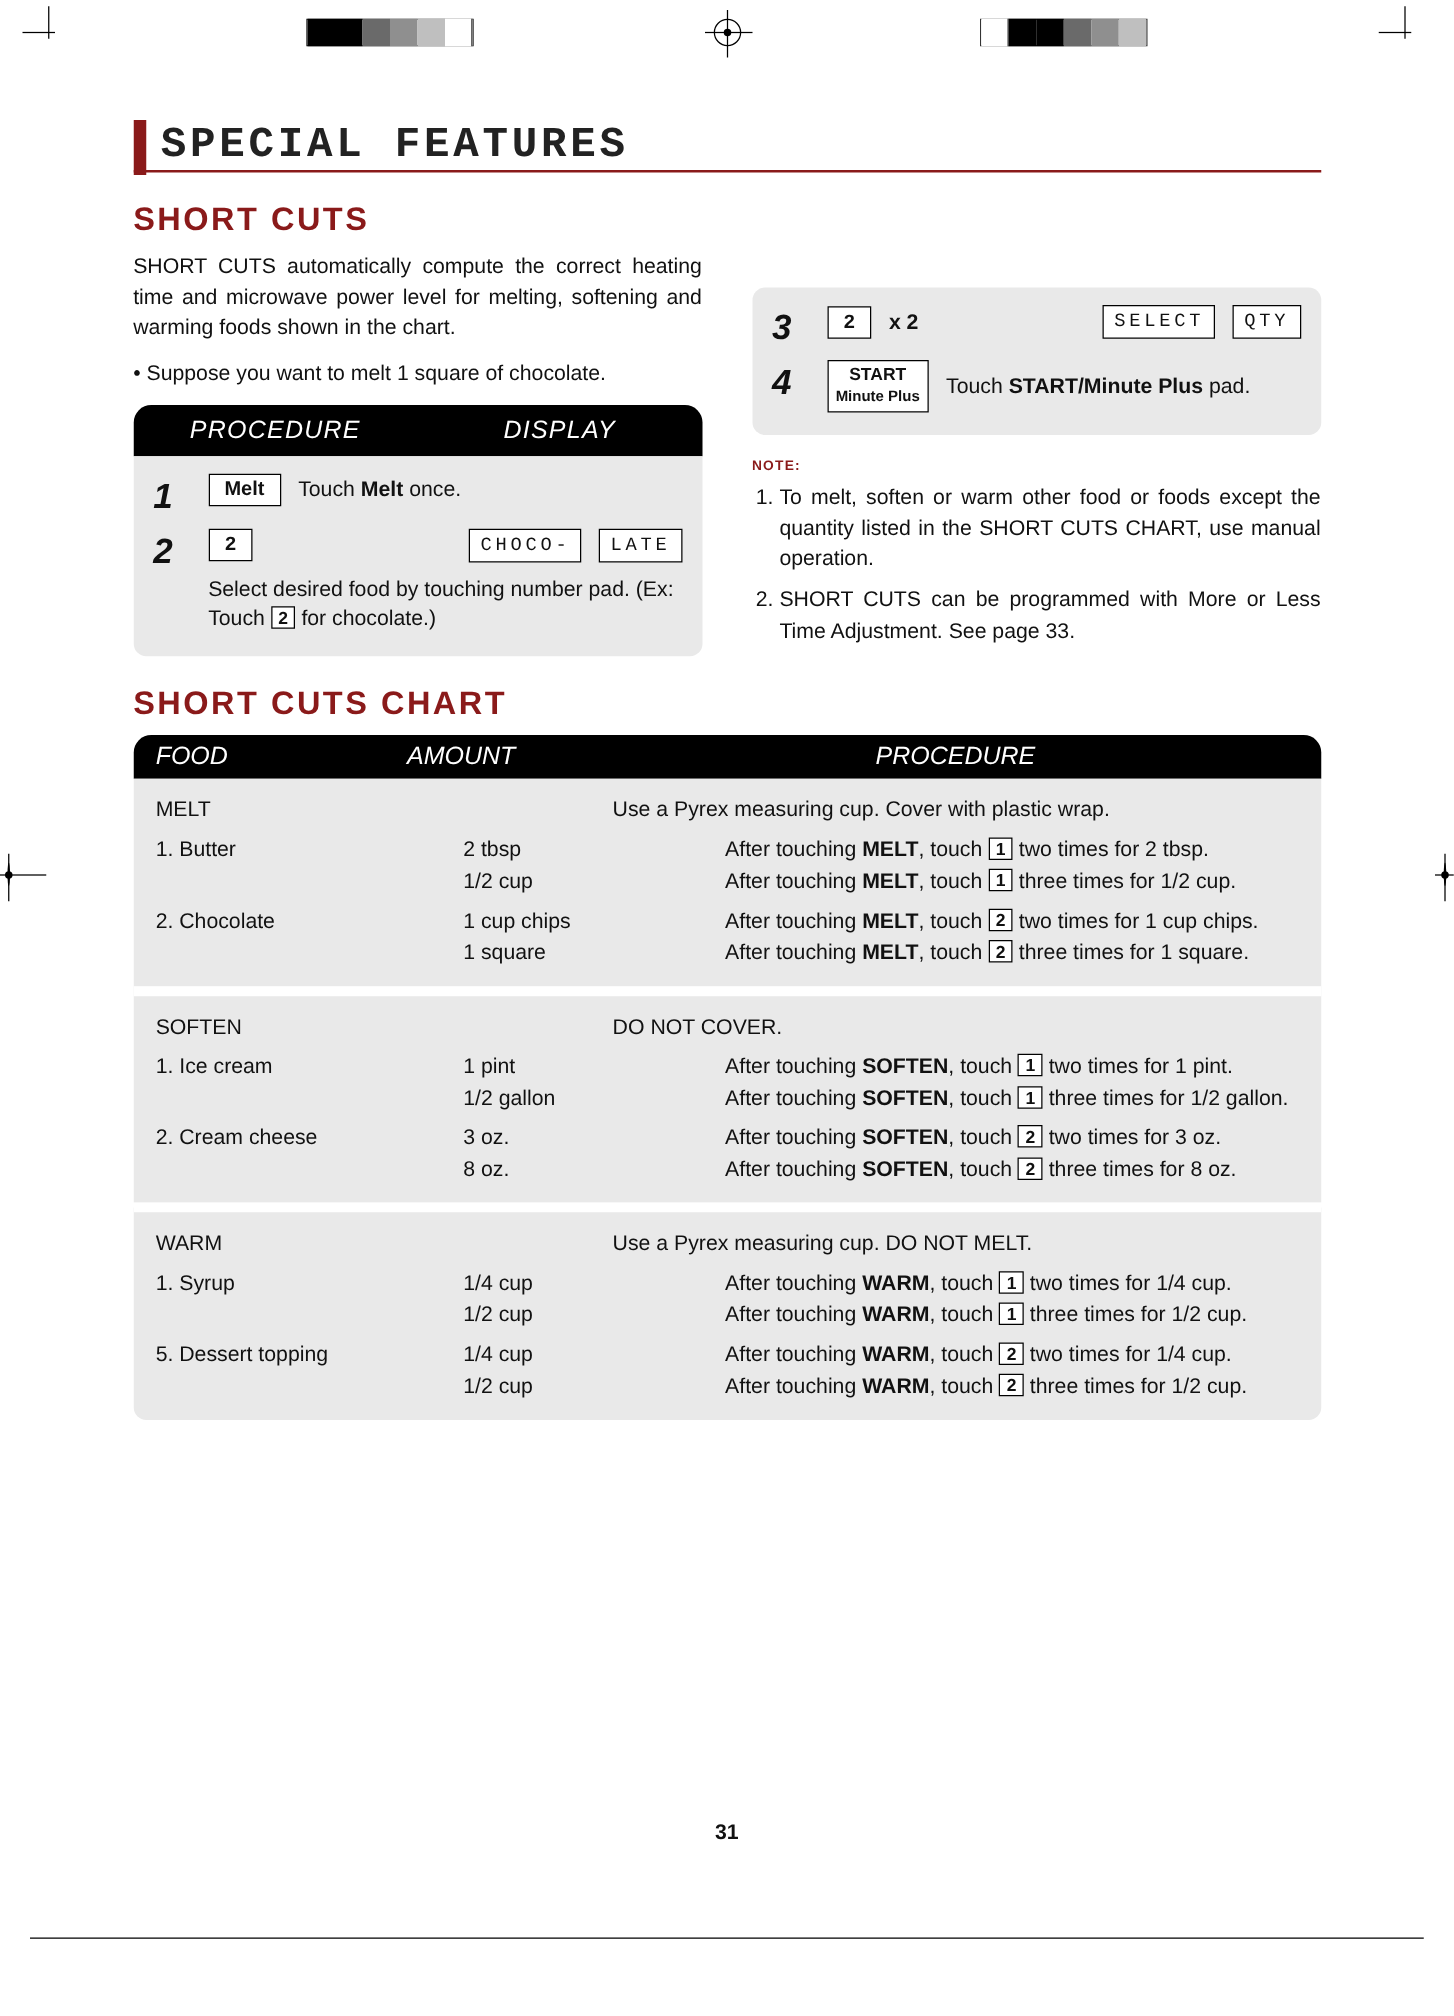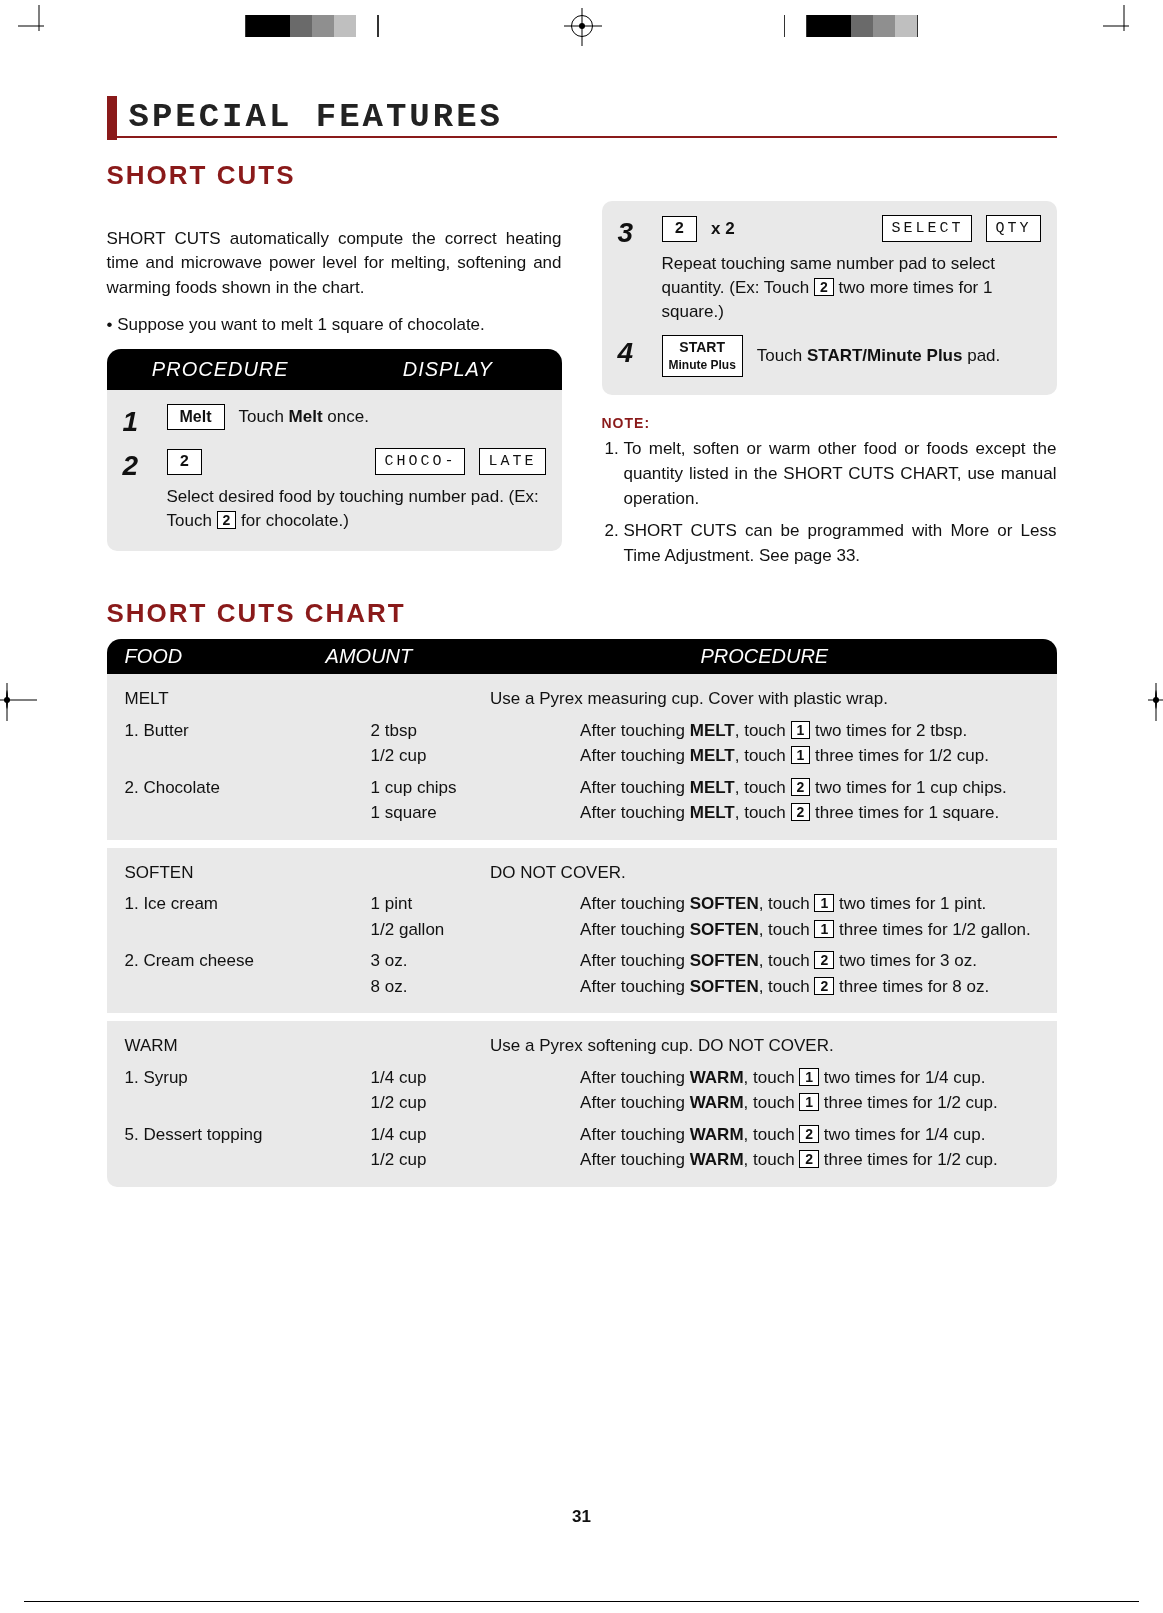--- a/index.html
+++ b/index.html
@@ -122,21 +122,21 @@
     font-family: Arial, Helvetica, sans-serif;
     font-size: 26px;
     font-weight: 900;
     letter-spacing: 2px;
     margin: 22px 0 10px 0;
   }
 
   .cols {
     display: flex;
     gap: 40px;
-    align-items: center;
+    align-items: flex-end;
   }
   .col {
     flex: 1 1 0;
     font-size: 17px;
     line-height: 1.45;
   }
   .col p { margin: 0 0 12px 0; text-align: justify;}
 
   
   .blockhead {
@@ -220,21 +220,21 @@
     font-size:15px;
   }
   .step .sub {
     margin-top: 10px;
   }
 
   .note-head {
     font-weight: 900;
     color: var(--brick);
     letter-spacing: 1px;
-    font-size: 14px;
+    font-size: 11px;
     margin: 18px 0 4px 0;
   }
   ol.notes {
     margin: 0;
     padding-left: 22px;
     font-size: 17px;
     line-height: 1.45;
     text-align: justify;
   }
   ol.notes li { margin-bottom: 8px;}
@@ -393,23 +393,20 @@
           <div class="step">
             <span class="num">3</span>
             <div class="body">
               <div class="row1">
                 <span class="keycap mono">2</span>
                 <b>x 2</b>
                 <span style="flex:1"></span>
                 <span class="lcd">SELECT</span>
                 <span class="lcd">QTY</span>
               </div>
-              <div class="sub">
-                <span>Repeat touching same number pad to select quantity. (Ex: Touch </span><span class="keycap tiny">2</span><span> two more times for 1 square.)</span>
-              </div>
             </div>
           </div>
 
           <div class="step">
             <span class="num">4</span>
             <div class="body">
               <div class="row1">
                 <span class="keycap stack">
                   <span class="l1">START</span><br>
                   <span class="l2">Minute Plus</span>
@@ -489,21 +486,21 @@
             <span>After touching </span><b>SOFTEN</b><span>, touch </span><span class="keycap tiny">2</span><span> two times for 3 oz.</span><br>
             <span>After touching </span><b>SOFTEN</b><span>, touch </span><span class="keycap tiny">2</span><span> three times for 8 oz.</span>
           </span>
         </div>
       </div>
 
       <div class="chartsection" style="border-radius:0 0 10px 10px;">
         <div class="foodhead">
           <span class="fh1">WARM</span>
           <span class="fh2"></span>
-          <span class="fh3">Use a Pyrex softening cup. DO NOT COVER.</span>
+          <span class="fh3">Use a Pyrex measuring cup. DO NOT MELT.</span>
         </div>
         <div class="chartrow">
           <span class="c1">1. Syrup</span>
           <span class="c2">1/4 cup
 1/2 cup</span>
           <span class="c3">
             <span>After touching </span><b>WARM</b><span>, touch </span><span class="keycap tiny">1</span><span> two times for 1/4 cup.</span><br>
             <span>After touching </span><b>WARM</b><span>, touch </span><span class="keycap tiny">1</span><span> three times for 1/2 cup.</span>
           </span>
         </div>

